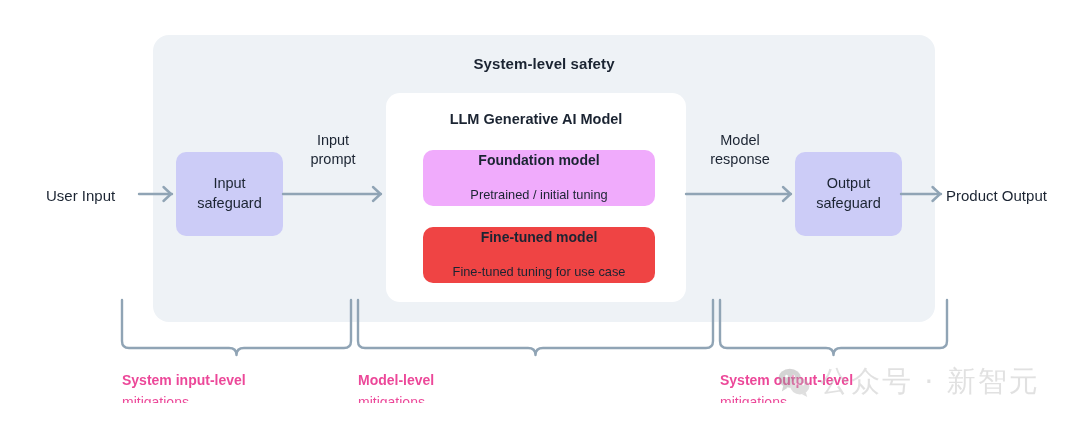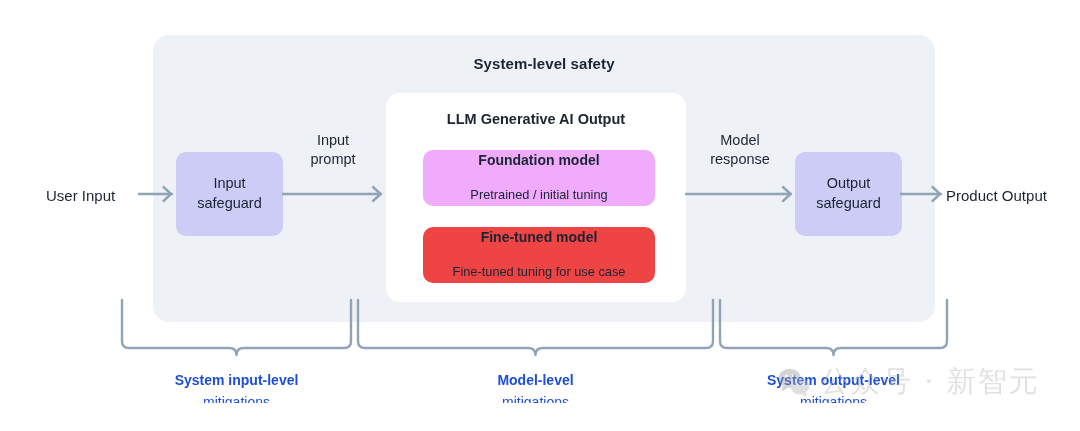--- a/index.html
+++ b/index.html
@@ -134,22 +134,22 @@
     position: absolute;
     left: 0; top: 0;
     width: 1080px;
     height: 431px;
     pointer-events: none;
   }
 
   
   .bracket-label {
     position: absolute;
-    text-align: center;
-    color: #1d4ed8;
+    text-align: left;
+    color: #ec4899;
   }
   .bracket-label .bl-title {
     font-size: 14px;
     font-weight: bold;
     line-height: 1.3;
     white-space: nowrap;
   }
   .bracket-label .bl-sub {
     font-size: 14px;
     line-height: 1.35;
@@ -186,21 +186,21 @@
 </style>
 </head>
 <body>
 
 <div id="canvas">
 
   <div class="system-container"></div>
   <div class="system-title">System-level safety</div>
 
   <div class="model-container"></div>
-  <div class="model-title">LLM Generative AI Output</div>
+  <div class="model-title">LLM Generative AI Model</div>
 
   <div class="model-box model-box-foundation">
     <div class="mb-title">Foundation model</div>
     <div class="mb-sub">Pretrained / initial tuning</div>
   </div>
 
   <div class="model-box model-box-finetuned">
     <div class="mb-title">Fine-tuned model</div>
     <div class="mb-sub">Fine-tuned tuning for use case</div>
   </div>

